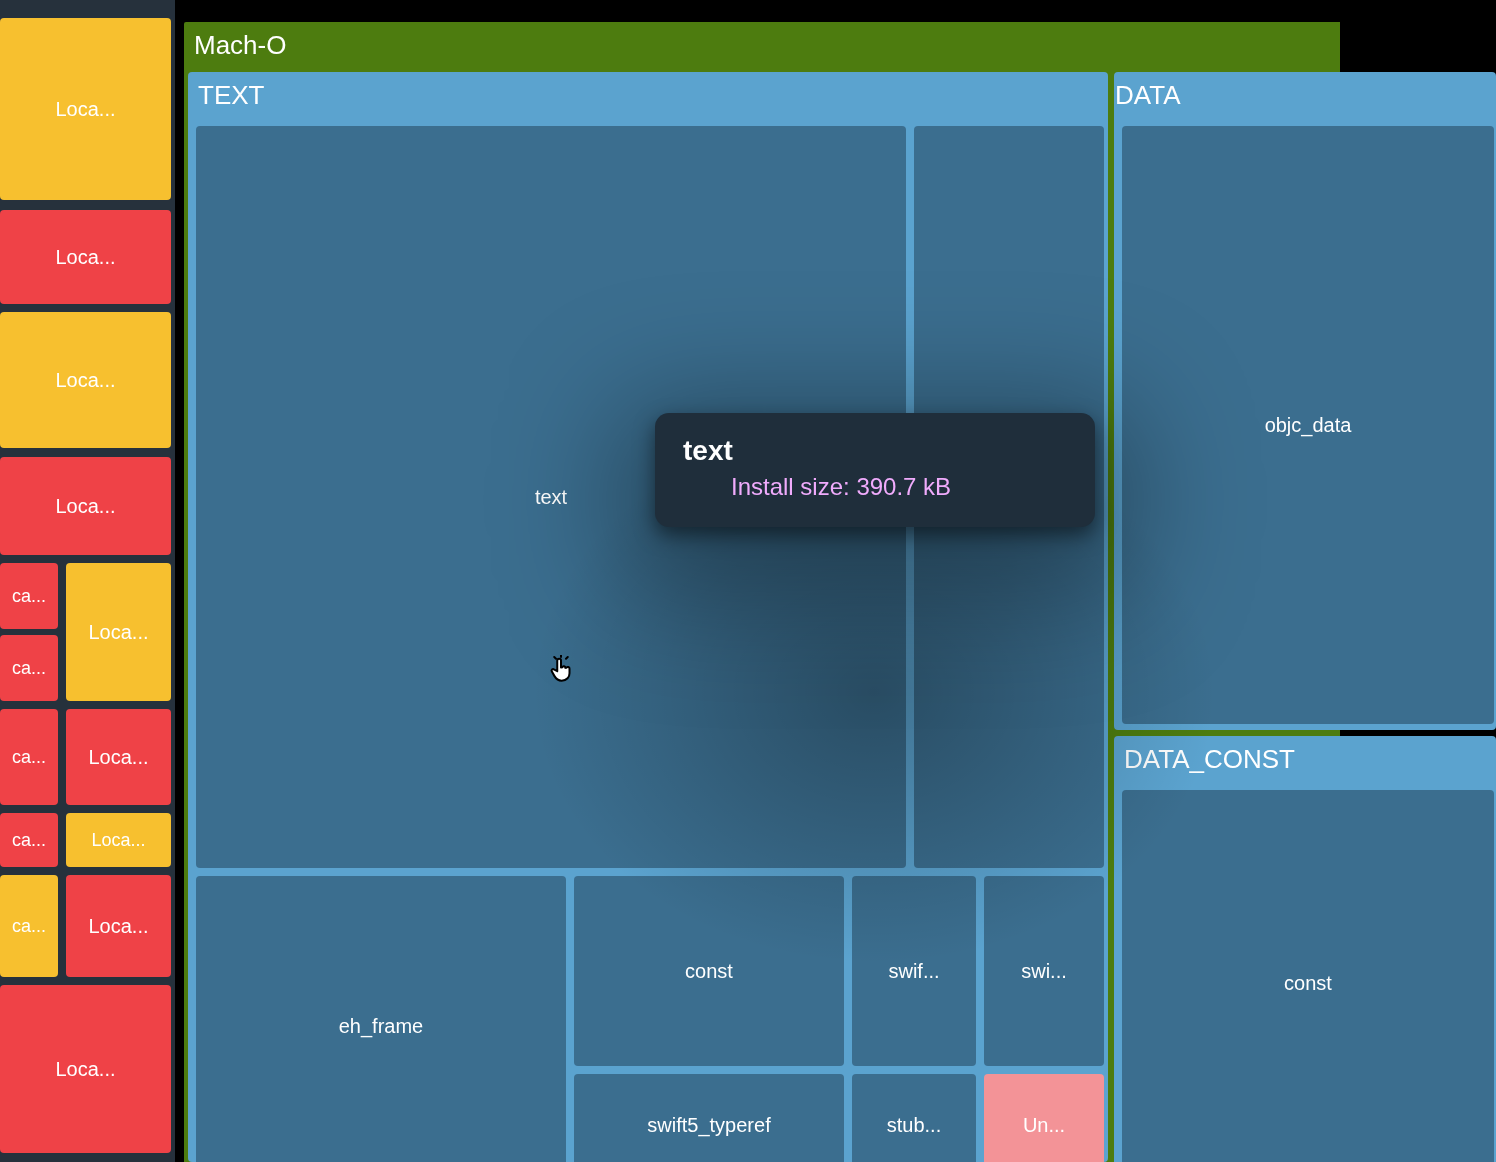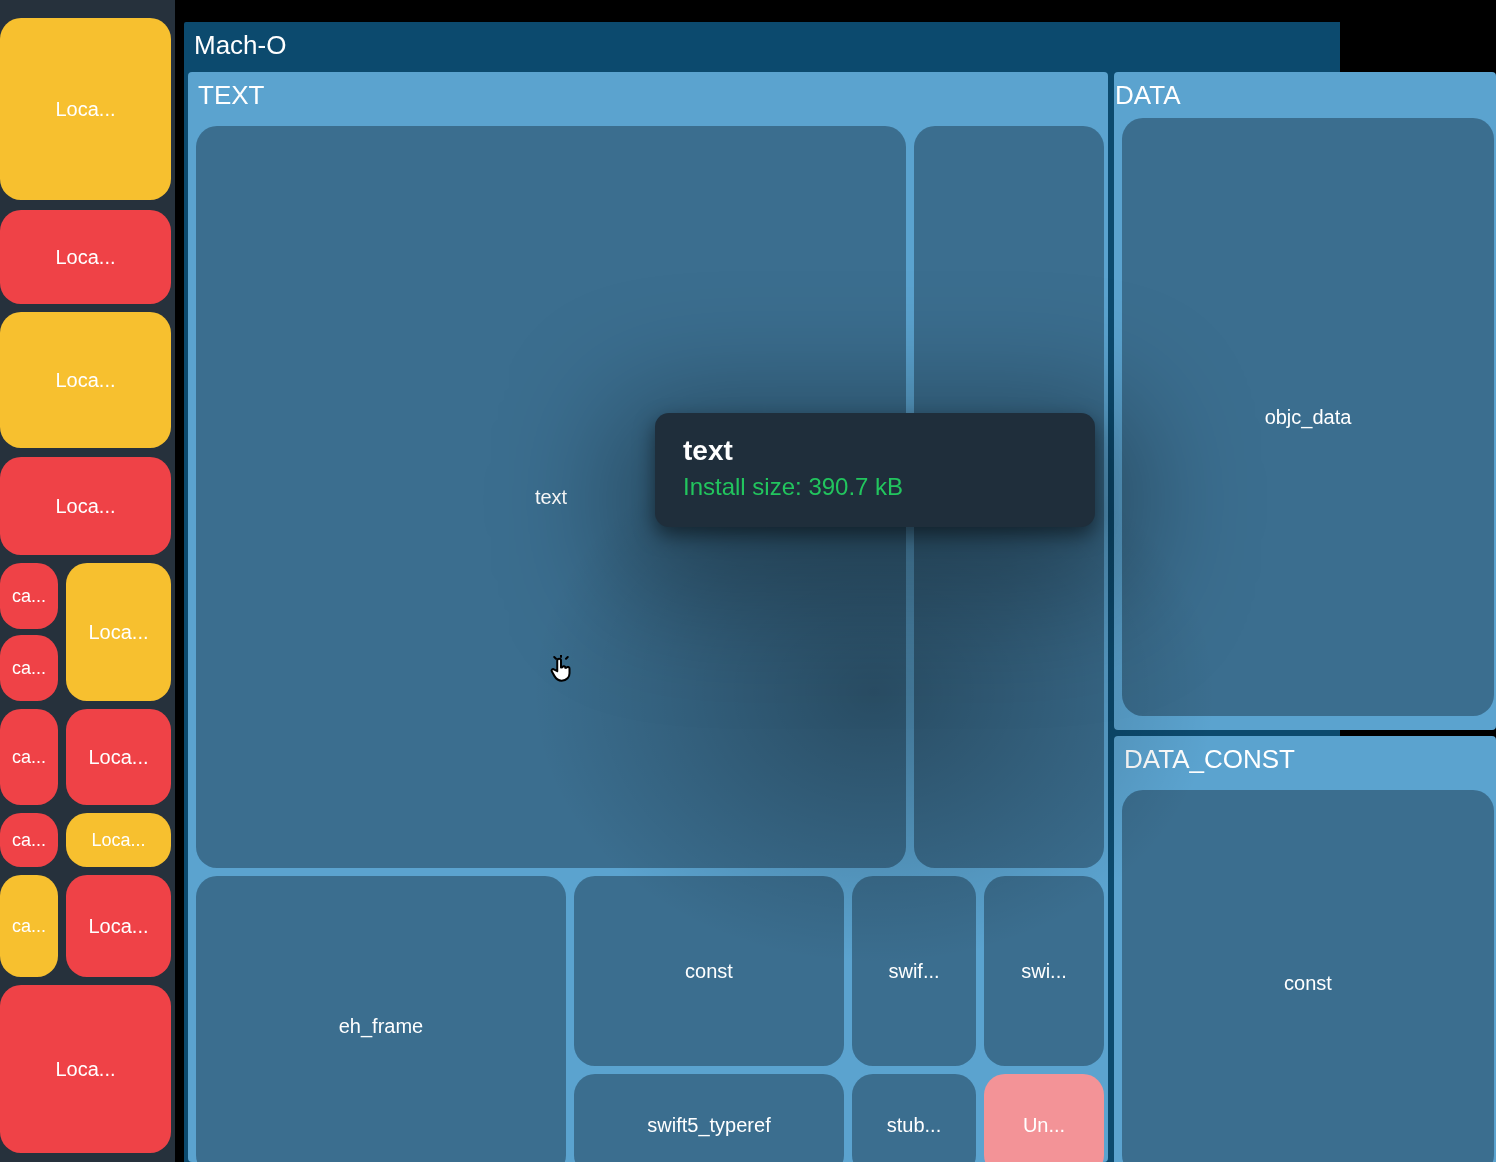--- a/index.html
+++ b/index.html
@@ -20,21 +20,21 @@
   .sidebar {
     position: absolute;
     left: 0;
     top: 0;
     width: 175px;
     height: 1162px;
     background: #26313c;
   }
   .tile {
     position: absolute;
-    border-radius: 21px;
+    border-radius: 4px;
     display: flex;
     align-items: center;
     justify-content: center;
     font-size: 20px;
     color: #fff;
     overflow: hidden;
     white-space: nowrap;
     text-overflow: ellipsis;
     padding: 0 11px;
   }
@@ -43,21 +43,21 @@
   .tile.blue { background: #3b6e8f; }
   .tile.salmon { background: #f39397; color: #fff; }
   .tile.lightblue { background: #5ba3cf; color: #fff; }
 
   .main {
     position: absolute;
     left: 184px;
     top: 22px;
     width: 1156px;
     height: 1140px;
-    background: #0c4a6e;
+    background: #4d7c0f;
     border-radius: 2px 0 0 0;
   }
   .header {
     position: absolute;
     left: 10px;
     top: 8px;
     font-size: 26px;
     color: #fff;
     font-weight: 400;
   }
@@ -80,21 +80,22 @@
     z-index: 100;
   }
   .tooltip-title {
     font-size: 28px;
     font-weight: 600;
     color: #fff;
     margin-bottom: 6px;
   }
   .tooltip-sub {
     font-size: 24px;
-    color: #22c55e;
+    color: #f0abfc;
+    margin-left: 48px;
   }
 
   .cursor {
     position: absolute;
     left: 546px;
     top: 655px;
     z-index: 200;
     pointer-events: none;
   }
   .cursor svg { display: block; }
@@ -159,21 +160,21 @@
     <div class="tile blue" style="left:668px;top:854px;width:124px;height:190px">swif...</div>
 
     <div class="tile blue" style="left:800px;top:854px;width:120px;height:190px">swi...</div>
 
     <div class="tile blue" style="left:668px;top:1052px;width:124px;height:102px">stub...</div>
 
     <div class="tile salmon" style="left:800px;top:1052px;width:120px;height:102px">Un...</div>
 
     <div class="tile lightblue" style="left:930px;top:50px;width:382px;height:658px;border-radius:4px;align-items:flex-start;justify-content:flex-start;padding:10px 12px;font-size:26px"></div>
     <div class="section-header" style="left:931px;top:58px">DATA</div>
-    <div class="tile blue" style="left:938px;top:96px;width:372px;height:598px">objc_data</div>
+    <div class="tile blue" style="left:938px;top:104px;width:372px;height:598px">objc_data</div>
 
     <div class="tile lightblue" style="left:930px;top:714px;width:382px;height:440px;border-radius:4px;align-items:flex-start;justify-content:flex-start;padding:10px 12px;font-size:26px"></div>
     <div class="section-header" style="left:940px;top:722px">DATA_CONST</div>
     <div class="tile blue" style="left:938px;top:768px;width:372px;height:386px">const</div>
 
     <div class="radial-shadow"></div>
   </div>
 
   <div class="tooltip">
     <div class="tooltip-title">text</div>

